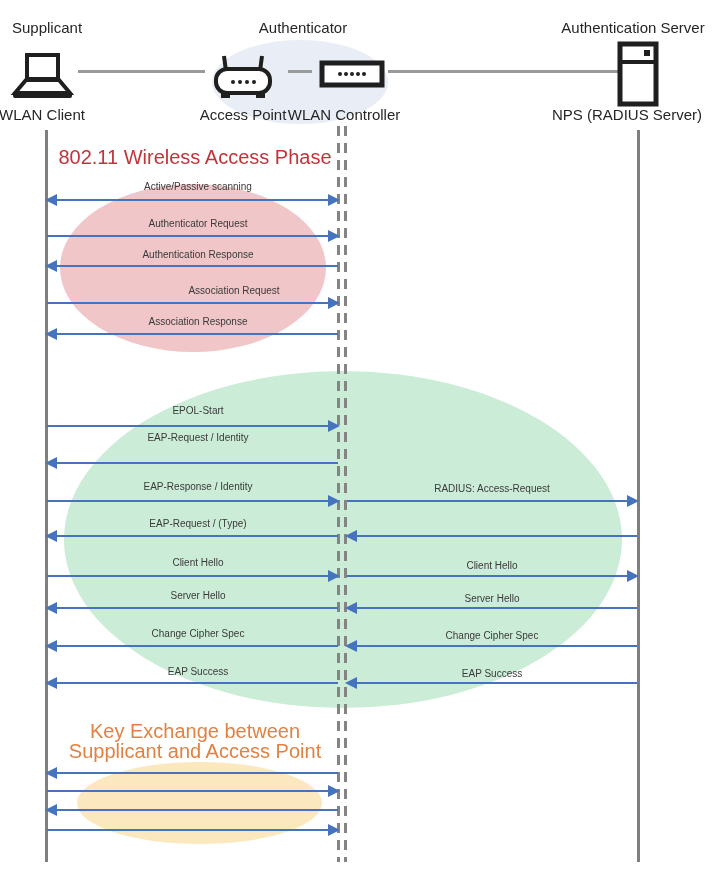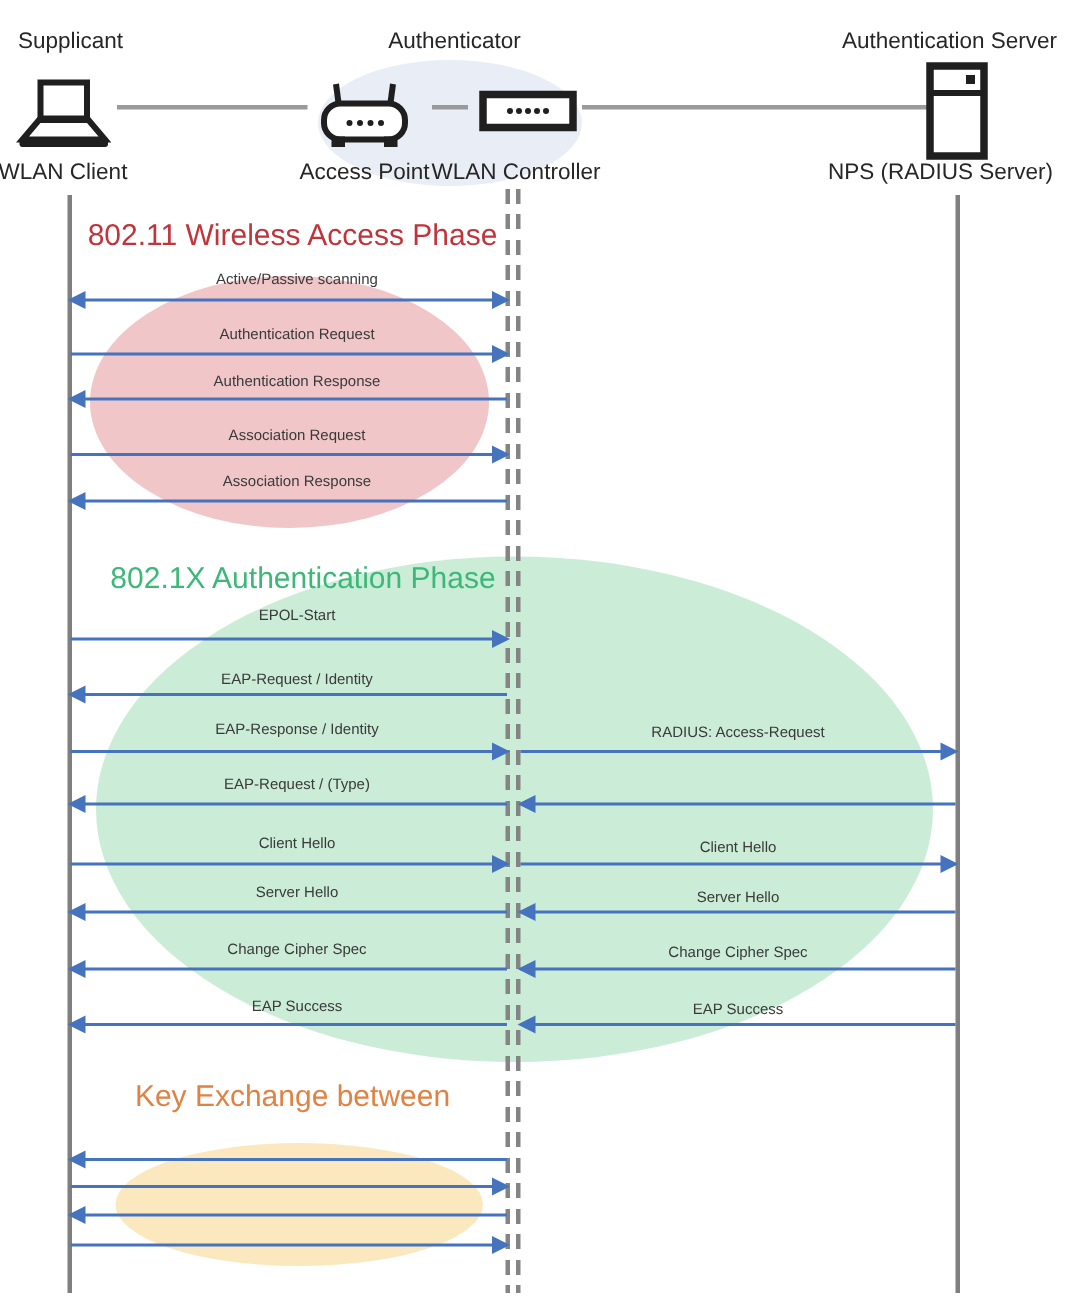--- a/index.html
+++ b/index.html
@@ -95,44 +95,44 @@
   <div class="lifeline" style="left:45px;"></div>
   <div class="dashline" style="left:337px;"></div>
   <div class="dashline" style="left:344px;"></div>
   <div class="lifeline" style="left:637px;"></div>
 
   <div class="phase-ellipse pe1"></div>
   <div class="phase-ellipse pe2"></div>
   <div class="phase-ellipse pe3"></div>
 
   <div class="ptitle pt1">802.11 Wireless Access Phase</div>
-  <div class="ptitle pt2">802.1X Authentication Phase</div>
   <div class="ptitle pt3">
     <span>Key Exchange between</span><br>
+    <span>Supplicant and Access Point</span>
   </div>
 
   <div class="msg l" style="top:181px;">Active/Passive scanning</div>
   <div class="arrow seg-l head-l head-r" style="top:199px;"></div>
 
-  <div class="msg l" style="top:218px;">Authentication Request</div>
+  <div class="msg l" style="top:218px;">Authenticator Request</div>
   <div class="arrow seg-l head-r" style="top:235px;"></div>
 
   <div class="msg l" style="top:249px;">Authentication Response</div>
   <div class="arrow seg-l head-l" style="top:265px;"></div>
 
-  <div class="msg l" style="top:285px;">Association Request</div>
+  <div class="msg l" style="top:285px;margin-left:36px;">Association Request</div>
   <div class="arrow seg-l head-r" style="top:302px;"></div>
 
   <div class="msg l" style="top:316px;">Association Response</div>
   <div class="arrow seg-l head-l" style="top:333px;"></div>
 
   <div class="msg l" style="top:405px;">EPOL-Start</div>
   <div class="arrow seg-l head-r" style="top:425px;"></div>
 
-  <div class="msg l" style="top:448px;">EAP-Request / Identity</div>
+  <div class="msg l" style="top:432px;">EAP-Request / Identity</div>
   <div class="arrow seg-l head-l" style="top:462px;"></div>
 
   <div class="msg l" style="top:481px;">EAP-Response / Identity</div>
   <div class="arrow seg-l head-r" style="top:500px;"></div>
   <div class="msg r" style="top:483px;">RADIUS: Access-Request</div>
   <div class="arrow seg-r head-r" style="top:500px;"></div>
 
   <div class="msg l" style="top:518px;">EAP-Request / (Type)</div>
   <div class="arrow seg-l head-l" style="top:535px;"></div>
   <div class="arrow seg-r head-l" style="top:535px;"></div>

